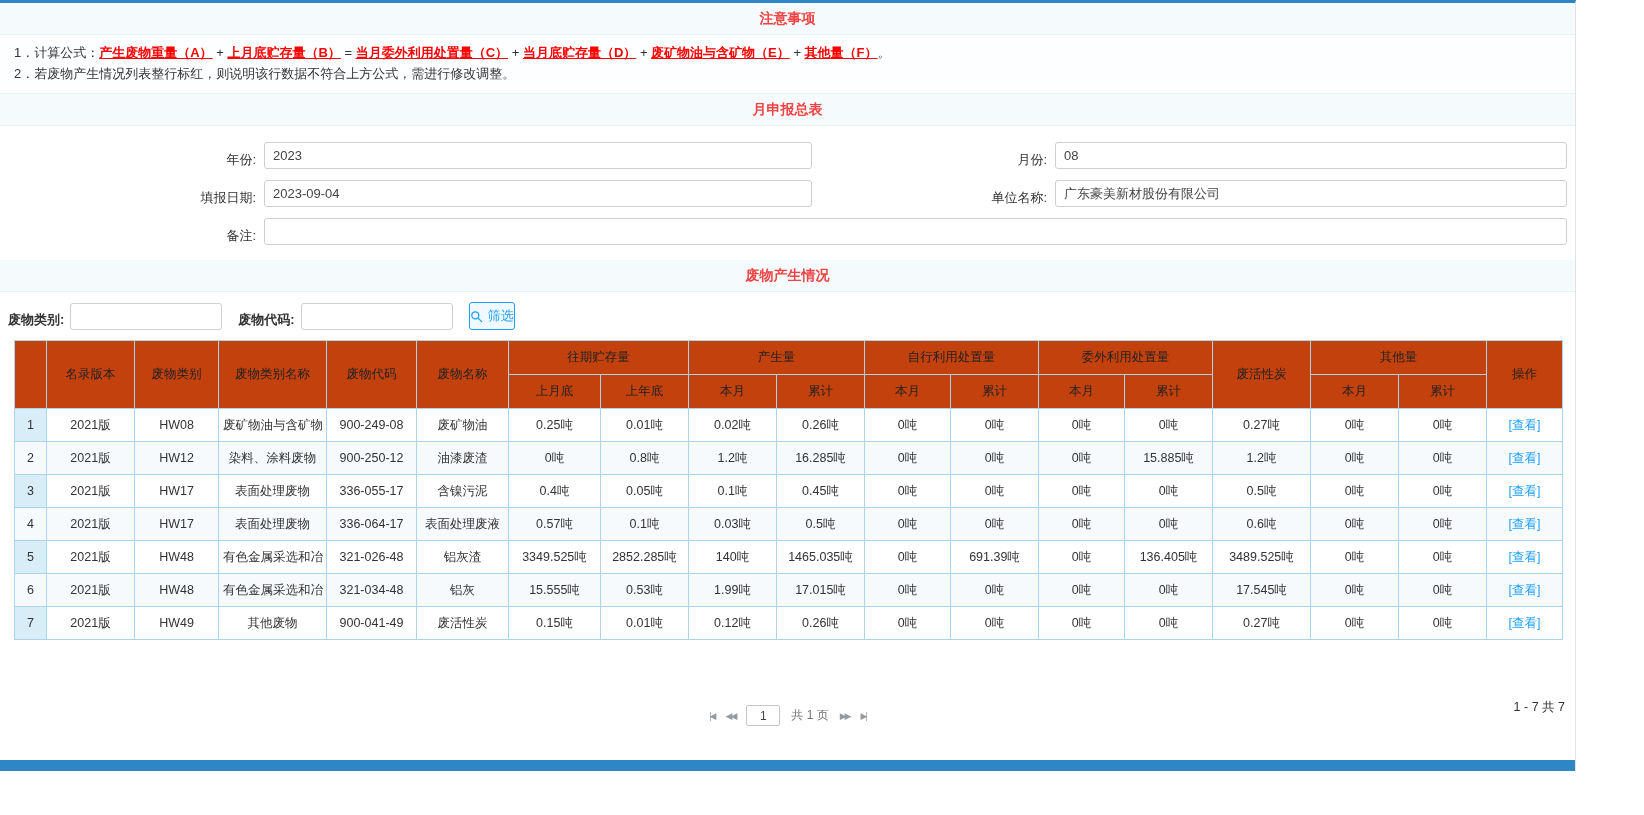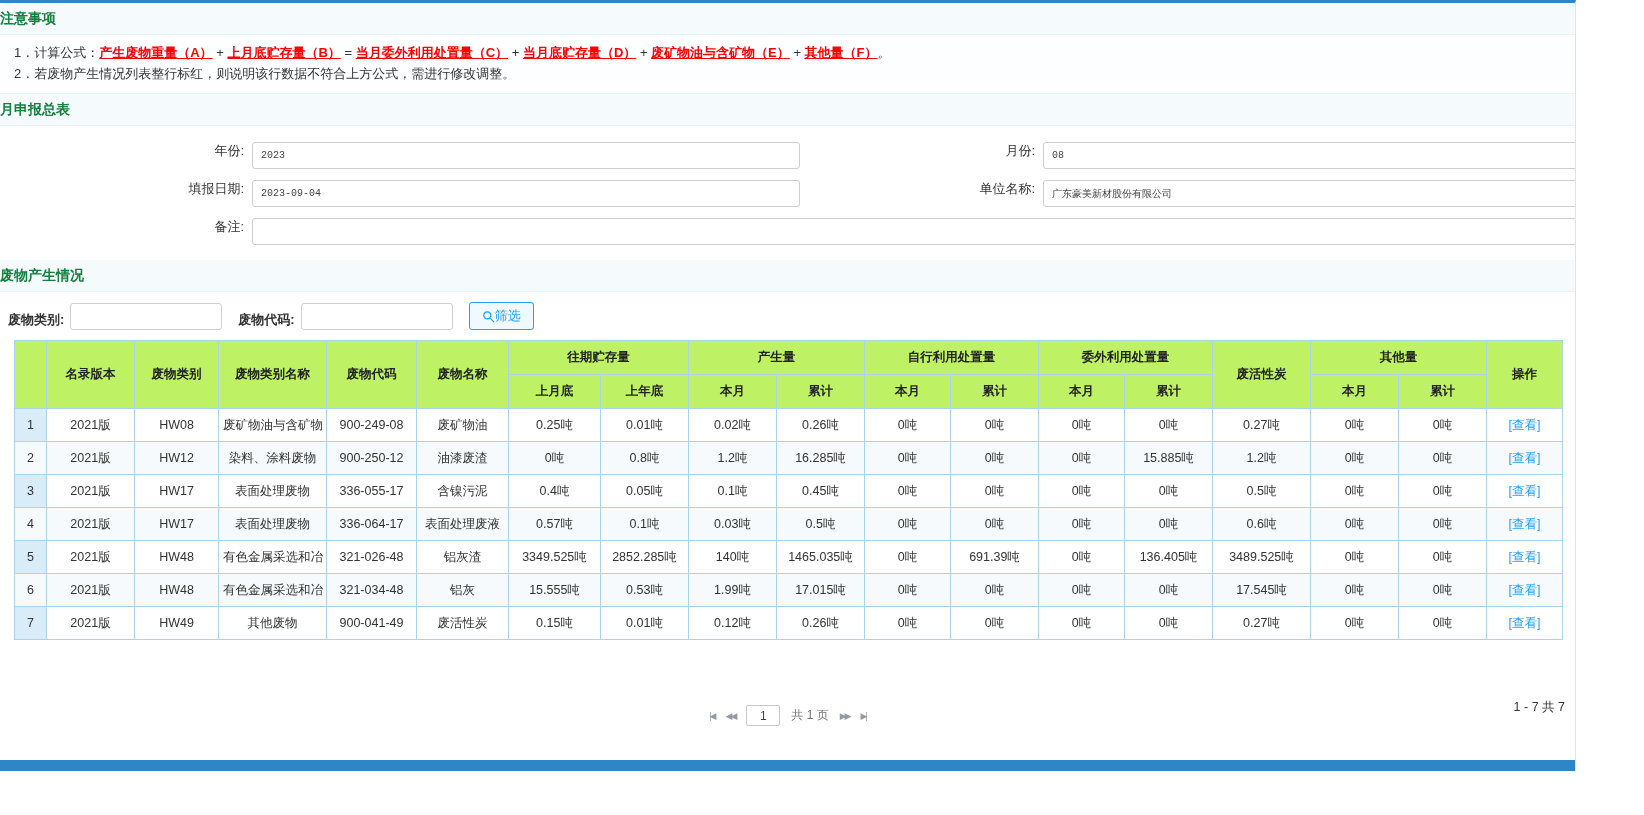--- a/index.html
+++ b/index.html
@@ -11,55 +11,55 @@
   }
   .app {
     position: relative;
     width: 1576px; height: 771px;
     border-top: 3px solid #2f86c6;
     border-right: 1px solid #e2e2e2;
     background: #fff;
     overflow: hidden;
   }
   .section-title {
-    font-weight: bold; font-size: 14px; color: #15803d;
+    text-align: center; font-weight: bold; font-size: 14px; color: #ef4444;
     padding: 7px 0 6px; background: #f5fafd;
     border-bottom: 1px solid #eaf2f8;
   }
   .notes { padding: 7px 14px 9px; line-height: 21px; font-size: 13px; background: #fdfeff; border-bottom: 1px solid #eaf2f8; }
   .red-seg { color: #f00; font-weight: bold; text-decoration: underline; }
   .form-area { padding: 5px 0 4px; }
-  .form-row { display: flex; align-items: flex-start; margin: 11px 4px; }
+  .form-row { display: flex; align-items: flex-end; margin: 11px 16px; }
   .flabel { flex: 0 0 248px; text-align: right; padding-right: 8px; color: #333; }
   .rlabel { flex: 0 0 243px; text-align: right; padding-right: 8px; color: #333; }
   input.fld {
     height: 27px; border: 1px solid #cfcfcf; border-radius: 3px;
-    padding: 0 8px; font-size: 10px; color: #444; background: #fff;
-    font-family: Liberation Mono, monospace; outline: none;
+    padding: 0 8px; font-size: 13px; color: #444; background: #fff;
+    font-family: Liberation Sans, sans-serif; outline: none;
   }
   .left-input { width: 548px; }
   .right-flex { flex: 1 1 auto; margin-right: -8px; }
   .gray-text { color: #9c9c9c; }
   .remark-input { height: 30px; }
   .filter-row { display: flex; align-items: center; padding: 10px 8px 9px; }
   .filter-label { font-weight: bold; margin-top: 8px; }
   .filter-input { width: 152px; margin: 0 16px 0 6px; }
   .btn-filter {
-    display: inline-flex; align-items: center; 
-    height: 28px; padding: 0 12px;
+    display: inline-flex; align-items: center; gap: 5px;
+    height: 28px; padding: 0 0;
     border: 1px solid #1E9FFF; background: #f0f9ff; color: #1E9FFF;
     border-radius: 3px; font-size: 13px; font-family: inherit; cursor: pointer;
   }
   table.grid { border-collapse: collapse; table-layout: fixed; width: 1548px; margin: 1px 14px 0; }
   .grid th, .grid td {
     border: 1px solid #abd3ec; text-align: center;
     font-size: 12.5px; padding: 0 4px;
     overflow: hidden; white-space: nowrap;
   }
-  .grid thead th { background: #bef264; height: 34px; font-weight: bold; color: #222; }
+  .grid thead th { background: #c2410c; height: 34px; font-weight: normal; color: #222; }
   .grid td { height: 33px; background: #fff; }
   .grid tbody tr:nth-child(even) td { background: #f7fafc; }
   .grid td.idx { background: #d9edf9; }
   .redh { color: #f00; }
   a.view { color: #1E9FFF; text-decoration: none; cursor: pointer; }
   .pager {
     position: absolute; left: 0; right: 0; top: 702px;
     display: flex; align-items: center; justify-content: center; gap: 11px;
     color: #8d949b; font-size: 12px;
   }

